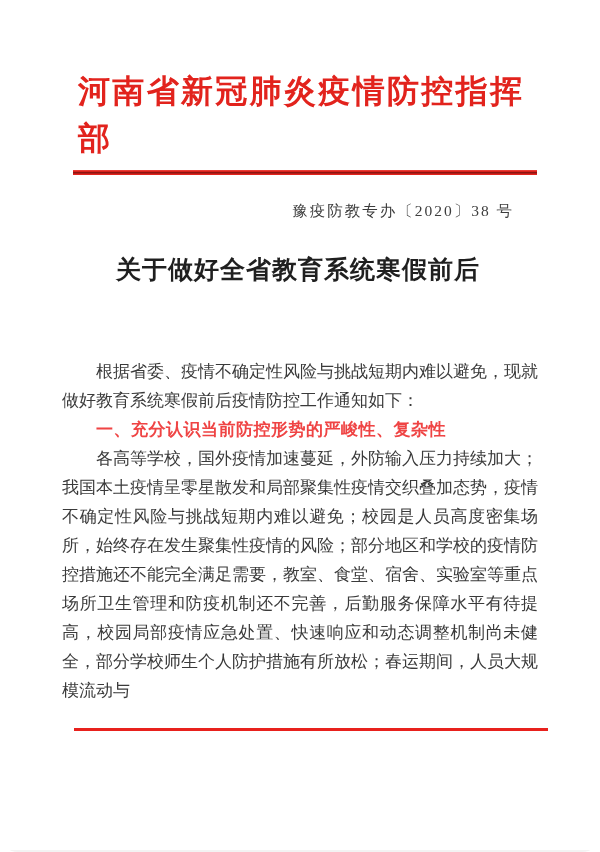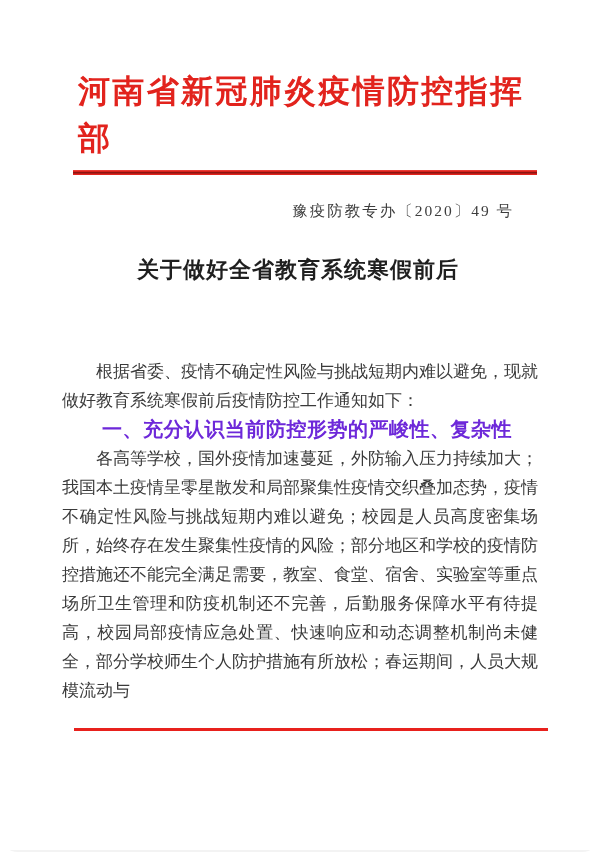--- a/index.html
+++ b/index.html
@@ -51,42 +51,42 @@
   }
   
   .title {
     position: absolute;
     top: 251px;
     left: 0;
     width: 596px;
     text-align: center;
     color: #1f1f1f;
     font-weight: bold;
-    font-size: 22px;
+    font-size: 25px;
     line-height: 37px;
     letter-spacing: 1px;
   }
   
   .body-text {
     position: absolute;
     top: 357px;
     left: 62px;
     width: 476px;
     font-size: 17px;
     line-height: 29px;
     color: #3a3a3a;
     text-align: justify;
   }
   .body-text p { text-align: justify; }
   .indent { text-indent: 2em; }
   .section-heading {
     font-family: "Liberation Sans", sans-serif;
     font-weight: bold;
-    color: #6d28d9;
-    font-size: 20px;
+    color: #ef4444;
+    font-size: 17px;
     line-height: 29px;
     text-indent: 2em;
     letter-spacing: 0.5px;
   }
   
   .annotation-line {
     position: absolute;
     top: 728px;
     left: 74px;
     width: 474px;
@@ -123,21 +123,21 @@
 <body>
 
 <div class="page">
 
   <div class="letterhead">
     <div class="lh-line">河南省新冠肺炎疫情防控指挥部</div>
   </div>
 
   <div class="red-rule"></div>
 
-  <div class="doc-number">豫疫防教专办〔2020〕49 号</div>
+  <div class="doc-number">豫疫防教专办〔2020〕38 号</div>
 
   <div class="title">
     <div>关于做好全省教育系统寒假前后</div>
   </div>
 
   <div class="body-text">
     <p class="indent">根据省委、疫情不确定性风险与挑战短期内难以避免，现就做好教育系统寒假前后疫情防控工作通知如下：</p>
     <p class="section-heading">一、充分认识当前防控形势的严峻性、复杂性</p>
     <p class="indent">各高等学校，国外疫情加速蔓延，外防输入压力持续加大；我国本土疫情呈零星散发和局部聚集性疫情交织叠加态势，疫情不确定性风险与挑战短期内难以避免；校园是人员高度密集场所，始终存在发生聚集性疫情的风险；部分地区和学校的疫情防控措施还不能完全满足需要，教室、食堂、宿舍、实验室等重点场所卫生管理和防疫机制还不完善，后勤服务保障水平有待提高，校园局部疫情应急处置、快速响应和动态调整机制尚未健全，部分学校师生个人防护措施有所放松；春运期间，人员大规模流动与</p>
   </div>

